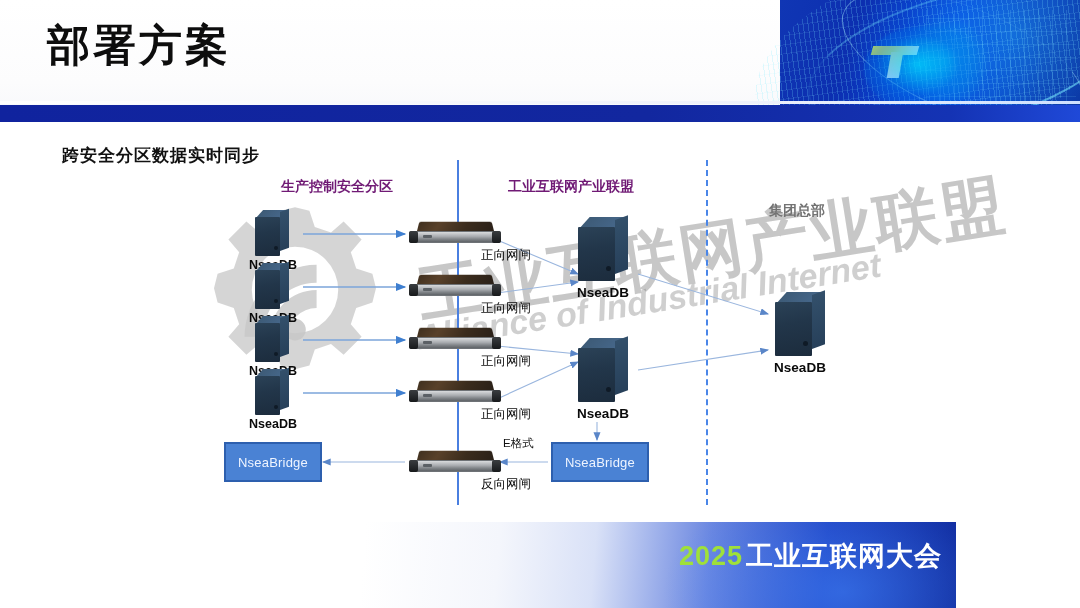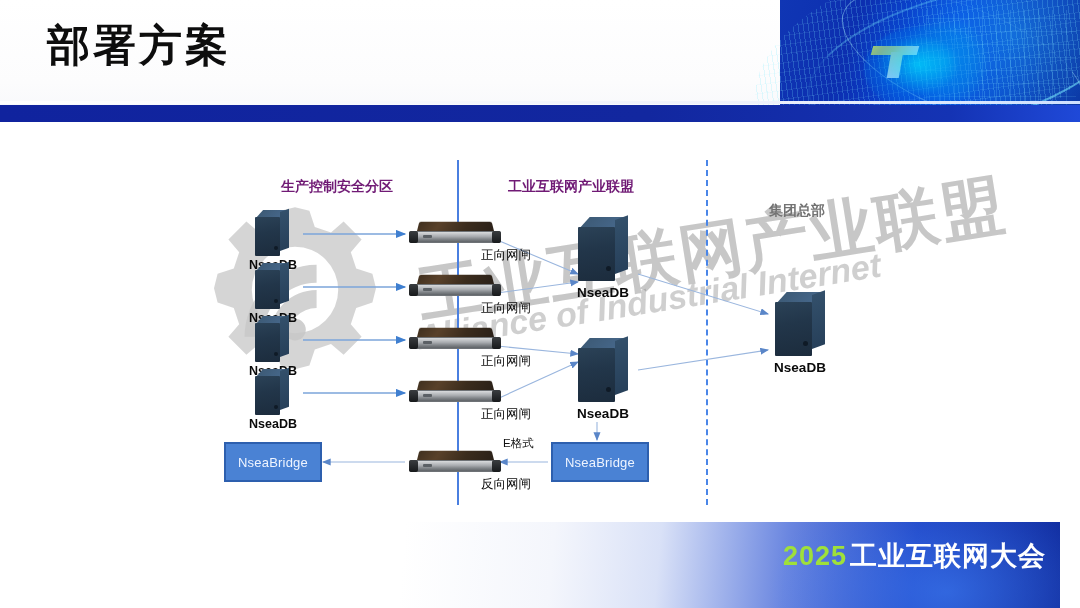--- a/index.html
+++ b/index.html
@@ -217,21 +217,21 @@
 
   
   .arrows{ position:absolute; left:0; top:0; width:1080px; height:400px; }
 
   .fmt-lbl{
     position:absolute; font-size:11.5px; color:#111; white-space:nowrap;
   }
 
   
   .footer{
-    position:absolute; left:0; top:522px; width:1060px; height:86px;
+    position:absolute; left:0; top:522px; width:956px; height:86px;
     background:linear-gradient(95deg,#ffffff 0%,#ffffff 38%,#f4f6fc 52%,#d9e1f7 62%,#6a86e0 74%,#1d3fc0 86%,#0d2699 100%);
     overflow:hidden;
   }
   .footer-glow{
     position:absolute; right:-40px; top:-50px; width:340px; height:200px;
     background:radial-gradient(ellipse at 55% 60%, rgba(70,140,255,.55) 0%, rgba(20,50,180,0) 68%);
   }
   .footer-logo{
     position:absolute; right:14px; top:21px; text-align:right;
     white-space:nowrap;
@@ -254,20 +254,21 @@
     <div class="tech-grid"></div>
     <div class="tech-t"></div>
   </div>
   <div class="page-title">部署方案</div>
   <div class="header-rule-thin"></div>
   <div class="header-rule"></div>
 </div>
 
 <div class="body-area">
 
+  <div class="subtitle">跨安全分区数据实时同步</div>
 
   <div class="watermark">
     <svg class="wm-gear" viewBox="0 0 100 100">
       <path fill="#c7c7c7" opacity="0.75" d="M50 4 l8 2 3 9 9 3 7-6 10 10 -6 7 3 9 9 3 2 8 -2 8 -9 3 -3 9 6 7 -10 10 -7-6 -9 3 -3 9 -8 2 -8-2 -3-9 -9-3 -7 6 -10-10 6-7 -3-9 -9-3 -2-8 2-8 9-3 3-9 -6-7 10-10 7 6 9-3 3-9z M50 26 a24 24 0 1 0 0 48 a24 24 0 1 0 0-48z"></path>
       <path fill="#c7c7c7" opacity="0.8" d="M22 76 a40 40 0 0 1 40 -40 v10 a30 30 0 0 0 -30 30z"></path>
       <path fill="#c7c7c7" opacity="0.8" d="M36 76 a26 26 0 0 1 26 -26 v10 a16 16 0 0 0 -16 16z"></path>
       <circle fill="#c7c7c7" opacity="0.85" cx="50" cy="72" r="6"></circle>
     </svg>
     <div class="wm-cn">工业互联网产业联盟</div>
     <div class="wm-en">Alliance of Industrial Internet</div>

